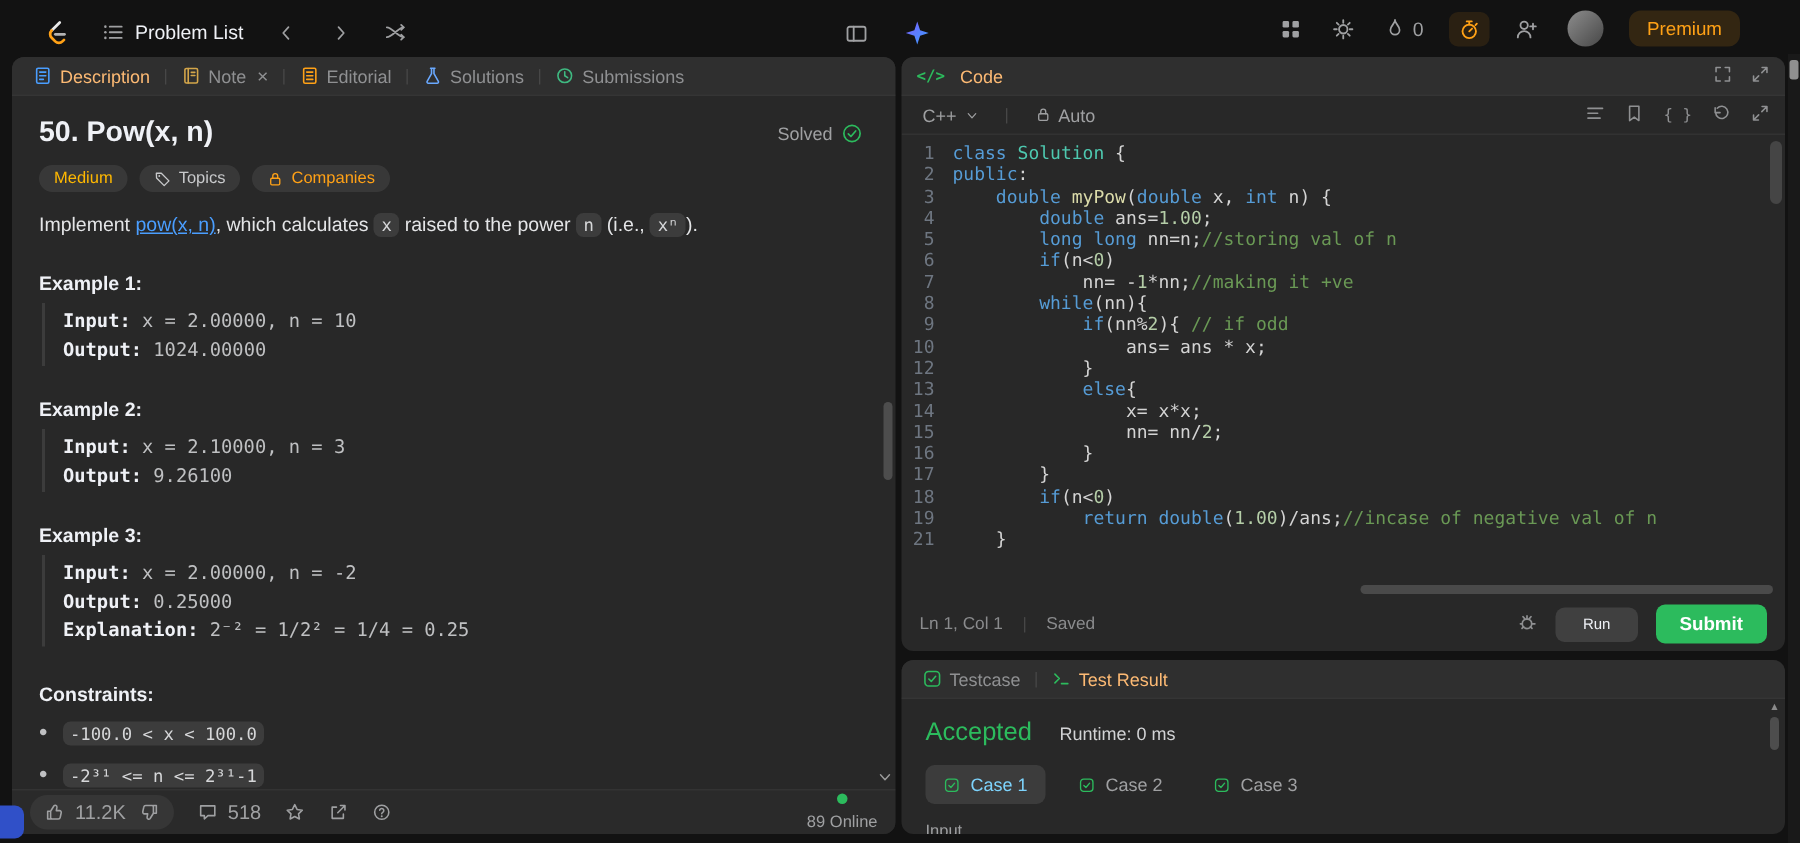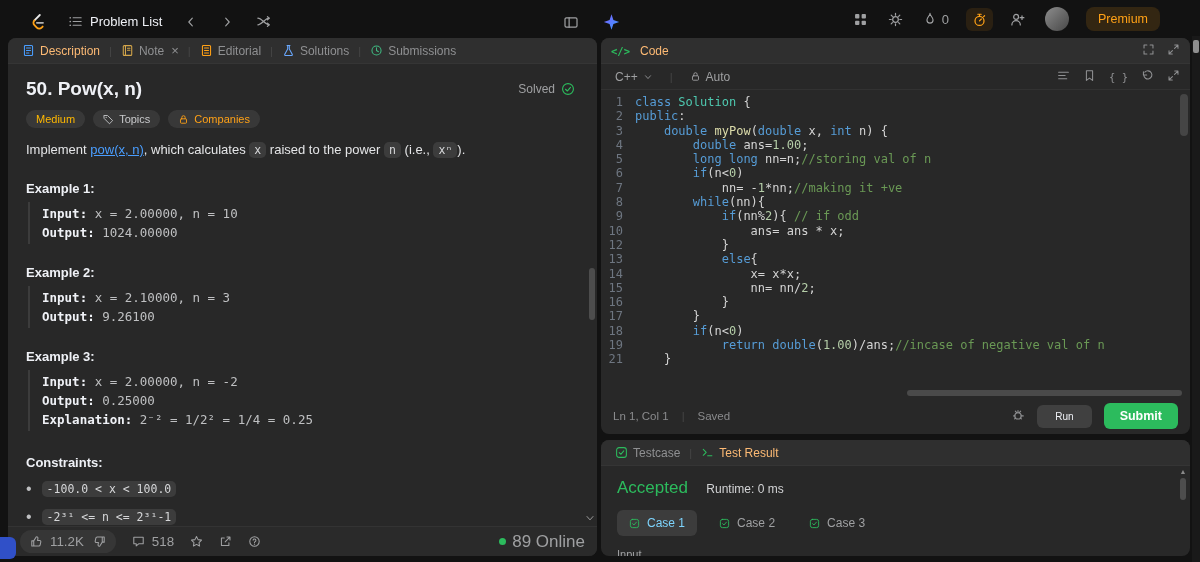--- a/index.html
+++ b/index.html
@@ -57,21 +57,21 @@
   .example-block .lab { color:#eff1f6; font-weight:700; }
   .constraints-title { margin-top:24px; font-size:13px; font-weight:700; color:#eff1f6; }
   .constraint { display:flex; align-items:center; gap:10px; margin-top:10px; }
   .constraint .bullet { color:#bfc0c2; }
   .desc-footer { position:absolute; left:0; right:0; bottom:0; height:30px; background:#2a2a2a;
                  border-top:1px solid #333; display:flex; align-items:center; padding:0 12px;
                  gap:16px; color:#9fa0a2; font-size:12px; }
   .like-group { display:flex; align-items:center; background:#363636; border-radius:14px;
                 padding:4px 10px; gap:9px; }
   .footer-item { display:inline-flex; align-items:center; gap:7px; color:#9fa0a2; }
-  .online { margin-left:auto; display:flex; align-items:center; gap:6px; font-size:17px; }
+  .online { margin-left:auto; display:flex; align-items:center; gap:6px; font-size:11px;flex-direction:column; }
   .online .dot { width:7px; height:7px; border-radius:50%; background:#2cbb5d; }
   .desc-scrollbar { position:absolute; right:1px; top:26px; bottom:30px; width:8px; }
   .desc-scrollbar .thumb { position:absolute; top:204px; right:1px; width:6px; height:52px;
                            background:#4d4d4d; border-radius:3px; }
   .scroll-down-ind { position:absolute; right:0; bottom:2px; color:#9a9a9a; }
 
   
   .code-head-left { display:flex; align-items:center; gap:6px; }
   .code-tag { color:#2cbb5d; font-family:"DejaVu Sans Mono", monospace; font-size:10.5px; font-weight:700; }
   .head-right { margin-left:auto; display:flex; gap:12px; color:#8f9092; }

